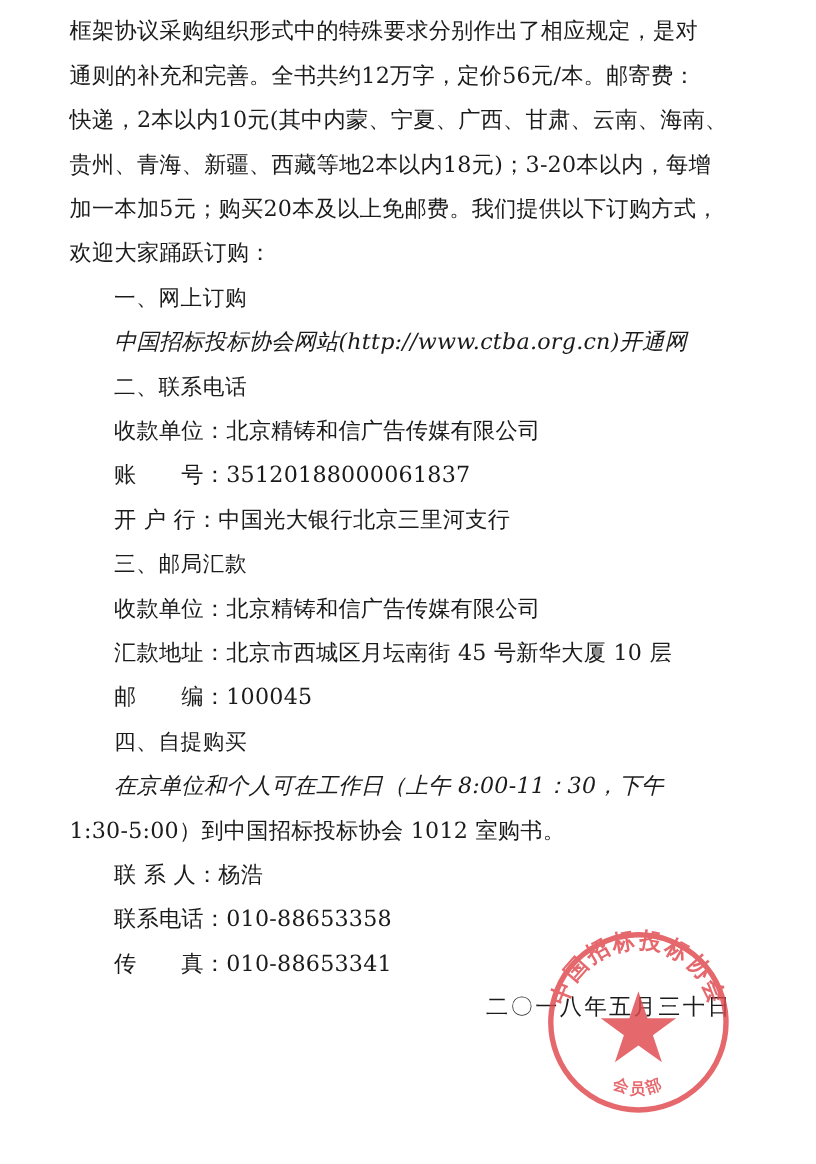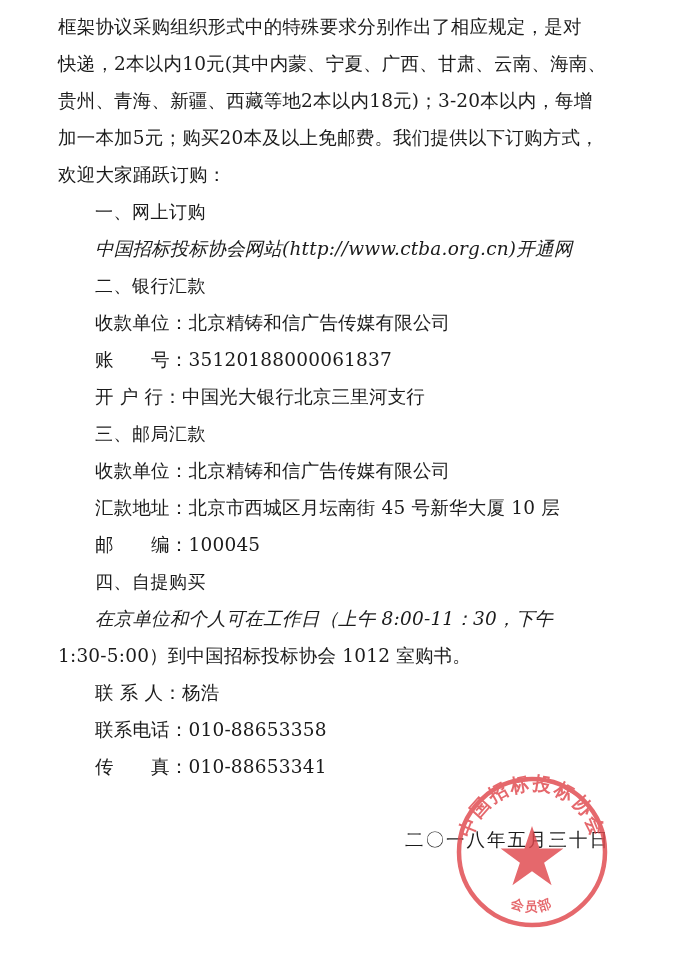--- a/index.html
+++ b/index.html
@@ -80,29 +80,30 @@
   }
 </style>
 </head>
 <body>
 
 <div class="page">
 
   <div class="body-text">
 
     <p class="plain">框架协议采购组织形式中的特殊要求分别作出了相应规定，是对</p>
+    <p class="plain">通则的补充和完善。全书共约12万字，定价56元/本。邮寄费：</p>
     <p class="plain">快递，2本以内10元(其中内蒙、宁夏、广西、甘肃、云南、海南、</p>
     <p class="plain">贵州、青海、新疆、西藏等地2本以内18元)；3-20本以内，每增</p>
     <p class="plain">加一本加5元；购买20本及以上免邮费。我们提供以下订购方式，</p>
     <p class="plain">欢迎大家踊跃订购：</p>
 
     <p class="heading">一、网上订购</p>
     <p class="indent">中国招标投标协会网站(http://www.ctba.org.cn)开通网</p>
 
-    <p class="heading">二、银行汇款</p>
+    <p class="heading">二、联系电话</p>
     <p class="sub">收款单位：北京精铸和信广告传媒有限公司</p>
     <p class="sub">账　　号：35120188000061837</p>
     <p class="sub">开 户 行：中国光大银行北京三里河支行</p>
 
     <p class="heading">三、邮局汇款</p>
     <p class="sub">收款单位：北京精铸和信广告传媒有限公司</p>
     <p class="sub">汇款地址：北京市西城区月坛南街 45 号新华大厦 10 层</p>
     <p class="sub">邮　　编：100045</p>
 
     <p class="heading">四、自提购买</p>

